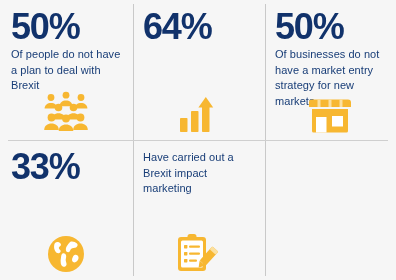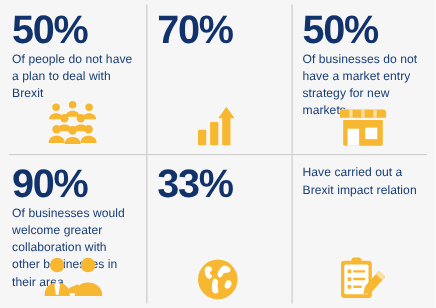--- a/index.html
+++ b/index.html
@@ -112,21 +112,21 @@
           <path d="M6.2 39c0-4.2 3.3-6.5 7.3-6.5s7.3 2.3 7.3 6.5z"></path>
           <circle cx="28" cy="27.5" r="3.9"></circle>
           <path d="M20.7 40c0-4.2 3.3-6.5 7.3-6.5s7.3 2.3 7.3 6.5z"></path>
           <circle cx="42.5" cy="26.5" r="3.9"></circle>
           <path d="M35.2 39c0-4.2 3.3-6.5 7.3-6.5s7.3 2.3 7.3 6.5z"></path>
         </svg>
       </div>
     </div>
 
     <div class="cell">
-      <div class="stat-number">70%</div>
+      <div class="stat-number">64%</div>
       <div class="icon-wrap">
         <svg width="42" height="36" viewBox="0 0 42 36" fill="#f7b731" aria-hidden="true">
           <rect x="3" y="21" width="7.5" height="14" rx="0.8"></rect>
           <rect x="14" y="14" width="7.5" height="21" rx="0.8"></rect>
           <rect x="25" y="7.5" width="7.5" height="27.5" rx="0.8"></rect>
           <path d="M28.8 0 L36.2 10.5 L21.4 10.5 Z"></path>
         </svg>
       </div>
     </div>
 
@@ -143,56 +143,37 @@
 
           <path d="M4 14h36v22a1.5 1.5 0 0 1-1.5 1.5h-33A1.5 1.5 0 0 1 4 36z" fill="#f7b731"></path>
 
           <rect x="8" y="22" width="10.5" height="15.5" fill="#ffffff"></rect>
 
           <rect x="24" y="21" width="11" height="10.5" fill="#ffffff"></rect>
         </svg>
       </div>
     </div>
 
-    <div class="cell">
-      <div class="stat-number">90%</div>
-      <div class="stat-desc">Of businesses would welcome greater collaboration with other businesses in their area</div>
-      <div class="icon-wrap">
-        <svg width="62" height="40" viewBox="0 0 62 40" fill="#f7b731" aria-hidden="true">
-
-          <circle cx="17" cy="8" r="6.6"></circle>
-          <path d="M5.5 36c0-8 5-12.2 11.5-12.2S28.5 28 28.5 36z"></path>
-
-          <path d="M17 23.5 l2.6 2.2 -1.4 9.3 h-2.4 l-1.4 -9.3z" fill="#ffffff"></path>
-          <path d="M14.6 22.8 h4.8 l-2.4 2.3z" fill="#ffffff"></path>
-
-          <circle cx="45" cy="8" r="6.6"></circle>
-          <path d="M33 36c0-8 5-12.2 12-12.2S58 28 58 36z"></path>
-
-          <path d="M36 25.5c-3.8 1.4-7.8 3.2-10.4 5.2-1.2.9-.6 2.6.9 2.6h12.2z"></path>
-        </svg>
-      </div>
-    </div>
 
     <div class="cell">
       <div class="stat-number">33%</div>
       <div class="icon-wrap">
         <svg width="38" height="38" viewBox="0 0 38 38" aria-hidden="true">
           <circle cx="19" cy="19" r="18" fill="#f7b731"></circle>
 
           <path d="M8 8c2-1.5 4-1 5.5.5 1 1 .3 2.4-.8 3-1.4.8-1 2.4.2 3.2 1.4 1 .8 2.8-.6 3.4-1.6.7-3.2-.3-4-1.8-.9-1.7-1.4-3.6-1.2-5.4.1-1.1.3-2.2.9-2.9z" fill="#ffffff"></path>
           <path d="M15.5 18.5c1.6-.6 3.2.3 3.6 1.9.4 1.5-.4 3-.4 4.5 0 1.7 1.2 3.2.8 4.9-.3 1.4-1.7 2.3-3.1 2-1.5-.3-2.3-1.8-2.6-3.2-.4-2-.2-4 .2-6 .2-1.5.3-3.3 1.5-4.1z" fill="#ffffff"></path>
           <path d="M24 6.5c2.2-.4 4.4.6 6 2.1 1.2 1.2.6 3.2-.9 3.8-1.6.7-3.4.3-4.8 1.3-1.2.9-1 2.8-2.4 3.4-1.3.6-2.8-.4-3-1.8-.3-2 .6-4 1.9-5.5 .9-1.1 1.8-2.9 3.2-3.3z" fill="#ffffff"></path>
           <path d="M27.5 20c1.5-.8 3.4.1 3.9 1.7.5 1.6-.3 3.4-1.5 4.6-1 1-2.6 1.5-3.8.7-1.2-.8-1.3-2.6-.7-3.9.5-1.2 1-2.5 2.1-3.1z" fill="#ffffff"></path>
         </svg>
       </div>
     </div>
 
     <div class="cell">
-      <div class="stat-desc">Have carried out a Brexit impact relation</div>
+      <div class="stat-desc">Have carried out a Brexit impact marketing</div>
       <div class="icon-wrap">
         <svg width="46" height="40" viewBox="0 0 46 40" aria-hidden="true">
 
           <rect x="3" y="4" width="28" height="34" rx="3" fill="#f7b731"></rect>
           <rect x="6" y="7.5" width="22" height="27" rx="1.5" fill="#ffffff"></rect>
 
           <rect x="12.5" y="1" width="9" height="6" rx="2.5" fill="#f7b731"></rect>
 
           <rect x="9" y="12" width="3.4" height="3.4" rx="0.6" fill="#f7b731"></rect>
           <rect x="14" y="12.6" width="11" height="2.2" rx="1" fill="#f7b731"></rect>

